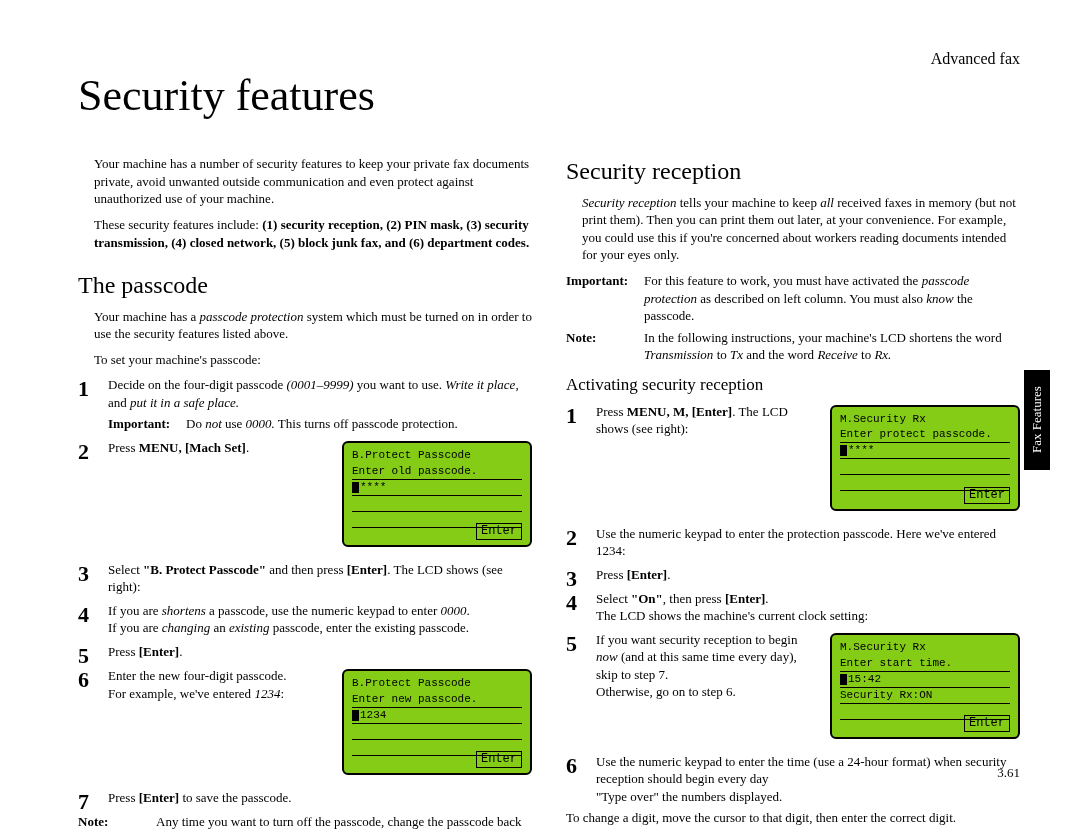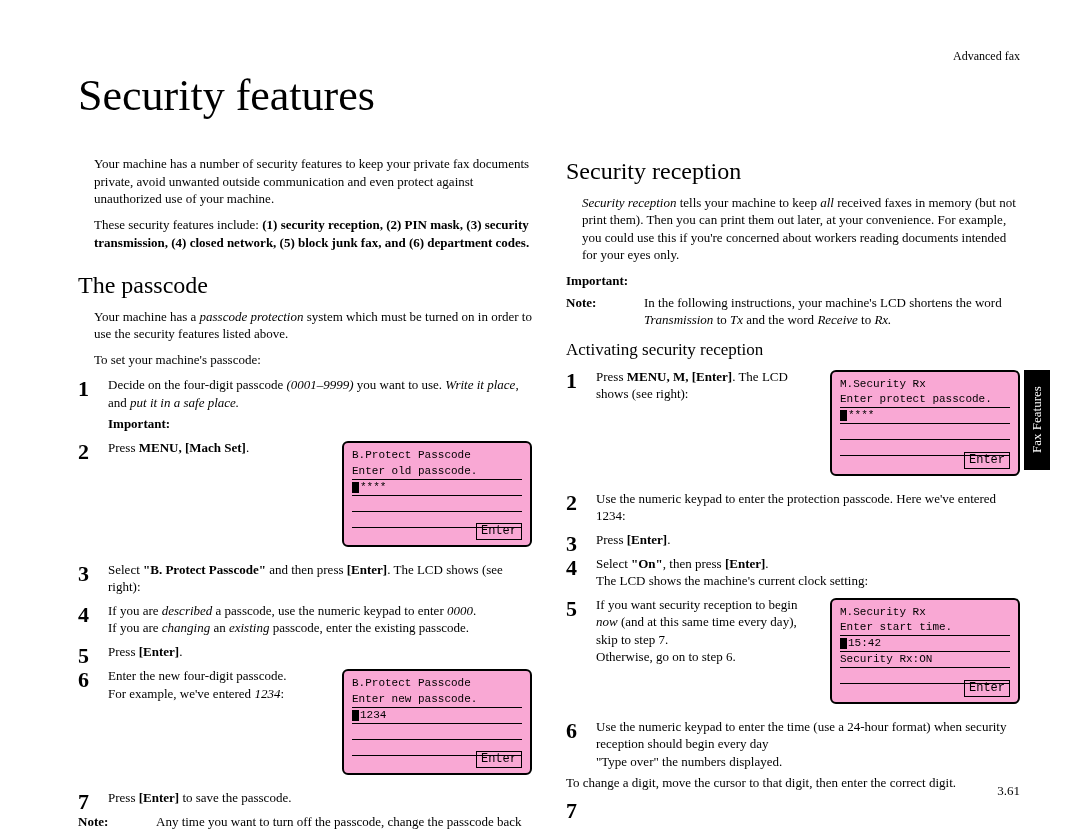--- a/index.html
+++ b/index.html
@@ -17,21 +17,21 @@
   .page {
     padding: 48px 60px 40px 78px;
     position: relative;
     height: 100%;
     box-sizing: border-box;
   }
   .header-right {
     position: absolute;
     top: 48px;
     right: 60px;
-    font-size: 12px;
+    font-size: 16px;
   }
   h1.page-title {
     font-family: Georgia, serif;
     font-weight: normal;
     font-size: 44px;
     margin: 18px 0 30px 0;
   }
   .cols {
     display: flex;
     gap: 34px;
@@ -93,21 +93,21 @@
     border: 2px solid #000;
     border-radius: 6px;
     width: 190px;
     height: 106px;
     box-sizing: border-box;
     padding: 6px 8px;
     font-family: "Courier New", monospace;
     font-size: 11px;
     line-height: 1.25;
     position: relative;
-    background: #f9a8d4;
+    background: #84cc16;
     margin: 2px 0 8px 14px;
   }
   .lcd .line {
     border-bottom: 1px solid #000;
     white-space: pre;
     padding: 1px 0;
     height: 13px;
   }
   .lcd .l-title { white-space: pre; padding: 0 0 1px 0; }
   .lcd .cursor {
@@ -144,21 +144,21 @@
     text-align: center;
     font-size: 13px;
     display: flex;
     align-items: center;
     justify-content: center;
     font-family: Georgia, serif;
   }
   .page-num {
     position: absolute;
     right: 60px;
-    bottom: 34px;
+    bottom: 52px;
     font-size: 13px;
   }
   .clearfix::after { content:""; display:block; clear:both; }
 </style>
 </head>
 <body>
 
 <div class="page">
   <div class="header-right">Advanced fax</div>
 
@@ -176,41 +176,44 @@
       <p>
         <span>Your machine has a </span><em>passcode protection</em><span> system which must be turned on in order to use the security features listed above.</span>
       </p>
       <p>To set your machine's passcode:</p>
 
       <ol class="step-list">
         <li>
           <span>Decide on the four-digit passcode </span><em>(0001–9999)</em><span> you want to use. </span><em>Write it place</em><span>, and </span><em>put it in a safe place.</em>
           <div class="hang">
             <div class="label">Important:</div>
+            <div class="body">
+              <span>Do </span><em>not</em><span> use </span><em>0000.</em><span> This turns off passcode protection.</span>
+            </div>
           </div>
         </li>
 
         <li class="clearfix">
           <div class="lcd float-right">
             <div class="l-title">B.Protect Passcode</div>
             <div class="line">Enter old passcode.</div>
             <div class="line"><span class="cursor"></span><span>****</span></div>
             <div class="line"></div>
             <div class="line"></div>
             <div class="enter">Enter</div>
           </div>
           <span>Press </span><span class="bold smallcaps">MENU</span><span class="bold">, </span><span class="bold">[Mach Set]</span><span>.</span>
         </li>
 
         <li>
           <span>Select </span><span class="bold">"B. Protect Passcode"</span><span> and then press </span><span class="bold">[Enter]</span><span>. The </span><span class="smallcaps">LCD</span><span> shows (see right):</span>
         </li>
 
         <li>
-          <span>If you are </span><em>described</em><span> a passcode, use the numeric keypad to enter </span><em>0000</em><span>.</span><br>
+          <span>If you are </span><em>shortens</em><span> a passcode, use the numeric keypad to enter </span><em>0000</em><span>.</span><br>
           <span>If you are </span><em>changing</em><span> an </span><em>existing</em><span> passcode, enter the existing passcode.</span>
         </li>
 
         <li>
           <span>Press </span><span class="bold">[Enter]</span><span>.</span>
         </li>
 
         <li class="clearfix">
           <div class="lcd float-right">
             <div class="l-title">B.Protect Passcode</div>
@@ -238,20 +241,23 @@
     </div>
 
     <div class="col">
       <h2 class="section" style="margin-top:0">Security reception</h2>
       <p>
         <em>Security reception</em><span> tells your machine to keep </span><em>all</em><span> received faxes in memory (but not print them). Then you can print them out later, at your convenience. For example, you could use this if you're concerned about workers reading documents intended for your eyes only.</span>
       </p>
 
       <div class="hang">
         <div class="label">Important:</div>
+        <div class="body">
+          <span>For this feature to work, you must have activated the </span><em>passcode protection</em><span> as described on left column. You must also </span><em>know</em><span> the passcode.</span>
+        </div>
       </div>
 
       <div class="hang">
         <div class="label">Note:</div>
         <div class="body">
           <span>In the following instructions, your machine's </span><span class="smallcaps">LCD</span><span> shortens the word </span><em>Transmission</em><span> to </span><em>Tx</em><span> and the word </span><em>Receive</em><span> to </span><em>Rx.</em>
         </div>
       </div>
 
       <h3 class="subsection">Activating security reception</h3>

